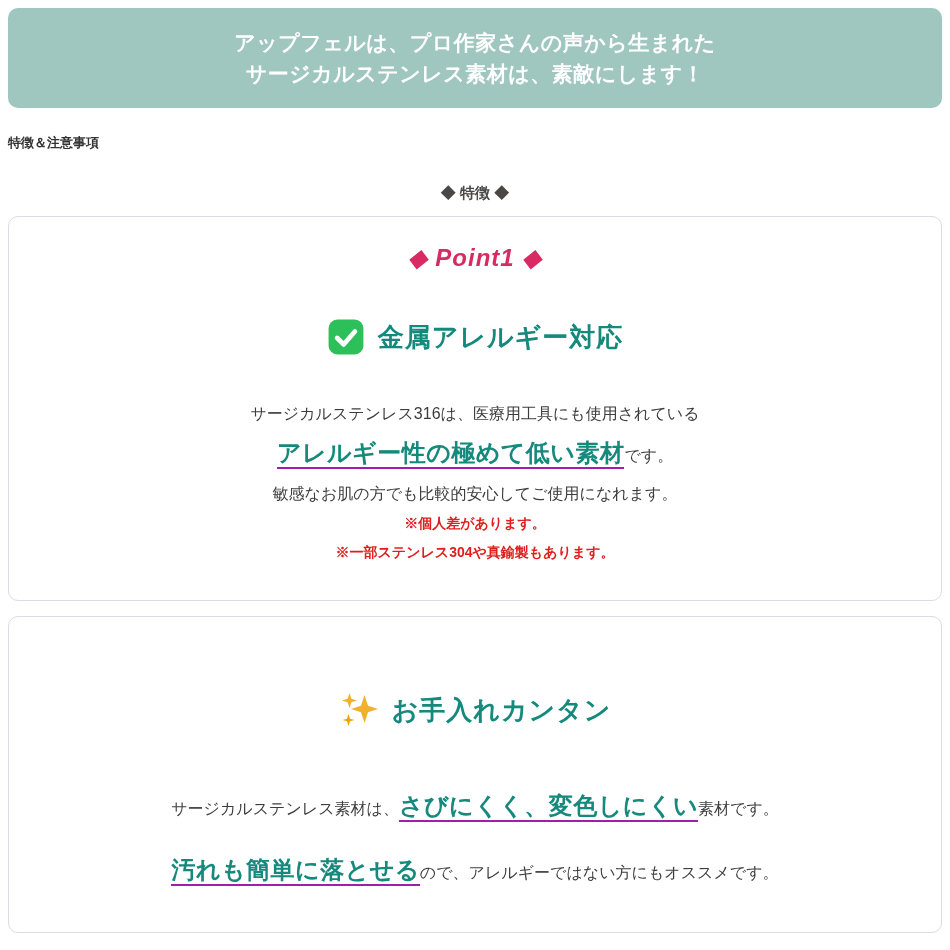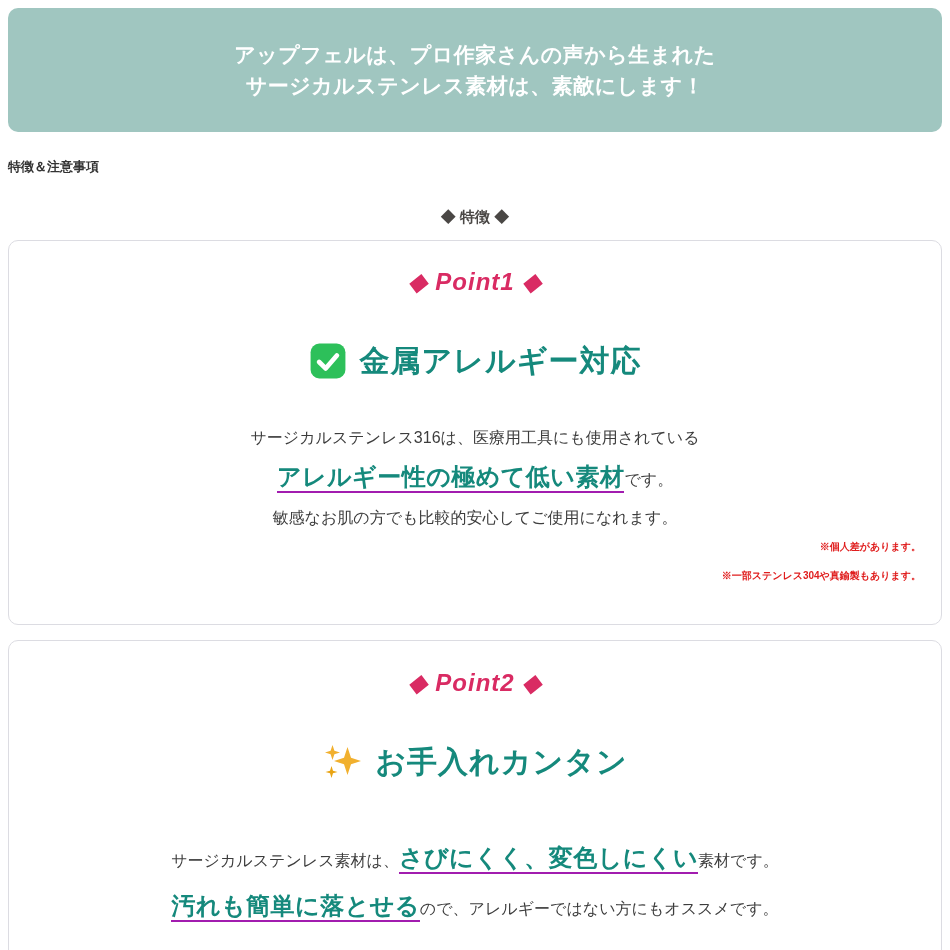--- a/index.html
+++ b/index.html
@@ -9,21 +9,21 @@
     font-family: "Liberation Sans", sans-serif;
     color: #3d3d3d;
     overflow: hidden;
   }
   .page { padding: 8px 8px 0; }
 
   
   .banner {
     background: #a0c6c0;
     border-radius: 10px;
-    height: 124px;
+    height: 100px;
     display: flex;
     flex-direction: column;
     justify-content: center;
     align-items: center;
   }
   .banner p {
     color: #ffffff;
     font-weight: bold;
     font-size: 21px;
     line-height: 31px;
@@ -65,21 +65,21 @@
     letter-spacing: 1px;
   }
 
   .card-title {
     margin-top: 43px;
     display: flex;
     justify-content: center;
     align-items: center;
     gap: 13px;
     color: #15897c;
-    font-size: 30px;
+    font-size: 26px;
     font-weight: bold;
     letter-spacing: 1px;
     line-height: 44px;
   }
   .card.point2 .card-title { margin-top: 45px; line-height: 38px; }
   .card-title .icon { display: inline-flex; align-items: center; }
 
   .body-line {
     margin-top: 45px;
     font-size: 16px;
@@ -95,29 +95,28 @@
     padding-bottom: 1px;
     letter-spacing: 0.5px;
   }
   .plain-inline { font-size: 16px; color: #3d3d3d; }
 
   .line3 { margin-top: 12px; font-size: 16px; line-height: 19px; color: #3d3d3d; }
 
   .note {
     margin-top: 12px;
     color: #e01e1e;
-    font-size: 10px;
+    font-size: 14px;
     font-weight: bold;
     line-height: 16px;
-    text-align: right;
   }
   .note.second { margin-top: 13px; }
 
   .mix-line { margin-top: 59px; line-height: 33px; }
-  .mix-line.second { margin-top: 12px; }
+  .mix-line.second { margin-top: 28px; }
 </style>
 </head>
 <body>
 
 <div class="page">
 
   <div class="banner">
     <p>アップフェルは、プロ作家さんの声から生まれた</p>
     <p>サージカルステンレス素材は、素敵にします！</p>
   </div>
@@ -143,21 +142,20 @@
 
     <p class="emphasis-line"><span class="teal-emphasis">アレルギー性の極めて低い素材</span><span class="plain-inline">です。</span></p>
 
     <p class="line3">敏感なお肌の方でも比較的安心してご使用になれます。</p>
 
     <p class="note">※個人差があります。</p>
     <p class="note second">※一部ステンレス304や真鍮製もあります。</p>
   </section>
 
   <section class="card point2">
-    <div class="point-label">◆ Point2 ◆</div>
 
     <h3 class="card-title">
       <span class="icon">
         <svg width="40" height="40" viewBox="0 0 40 40" aria-hidden="true">
           <path d="M25.5 5 L29 15.7 L39 19 L29 22.3 L25.5 33 L22 22.3 L12 19 L22 15.7 Z" fill="#f1b02e"></path>
           <path d="M10.5 3 L12.4 8.8 L18 10.5 L12.4 12.2 L10.5 18 L8.6 12.2 L3 10.5 L8.6 8.8 Z" fill="#f1b02e"></path>
           <path d="M9.5 24 L11 28.7 L15.5 30 L11 31.3 L9.5 36 L8 31.3 L3.5 30 L8 28.7 Z" fill="#e9a414"></path>
         </svg>
       </span>
       <span>お手入れカンタン</span>

